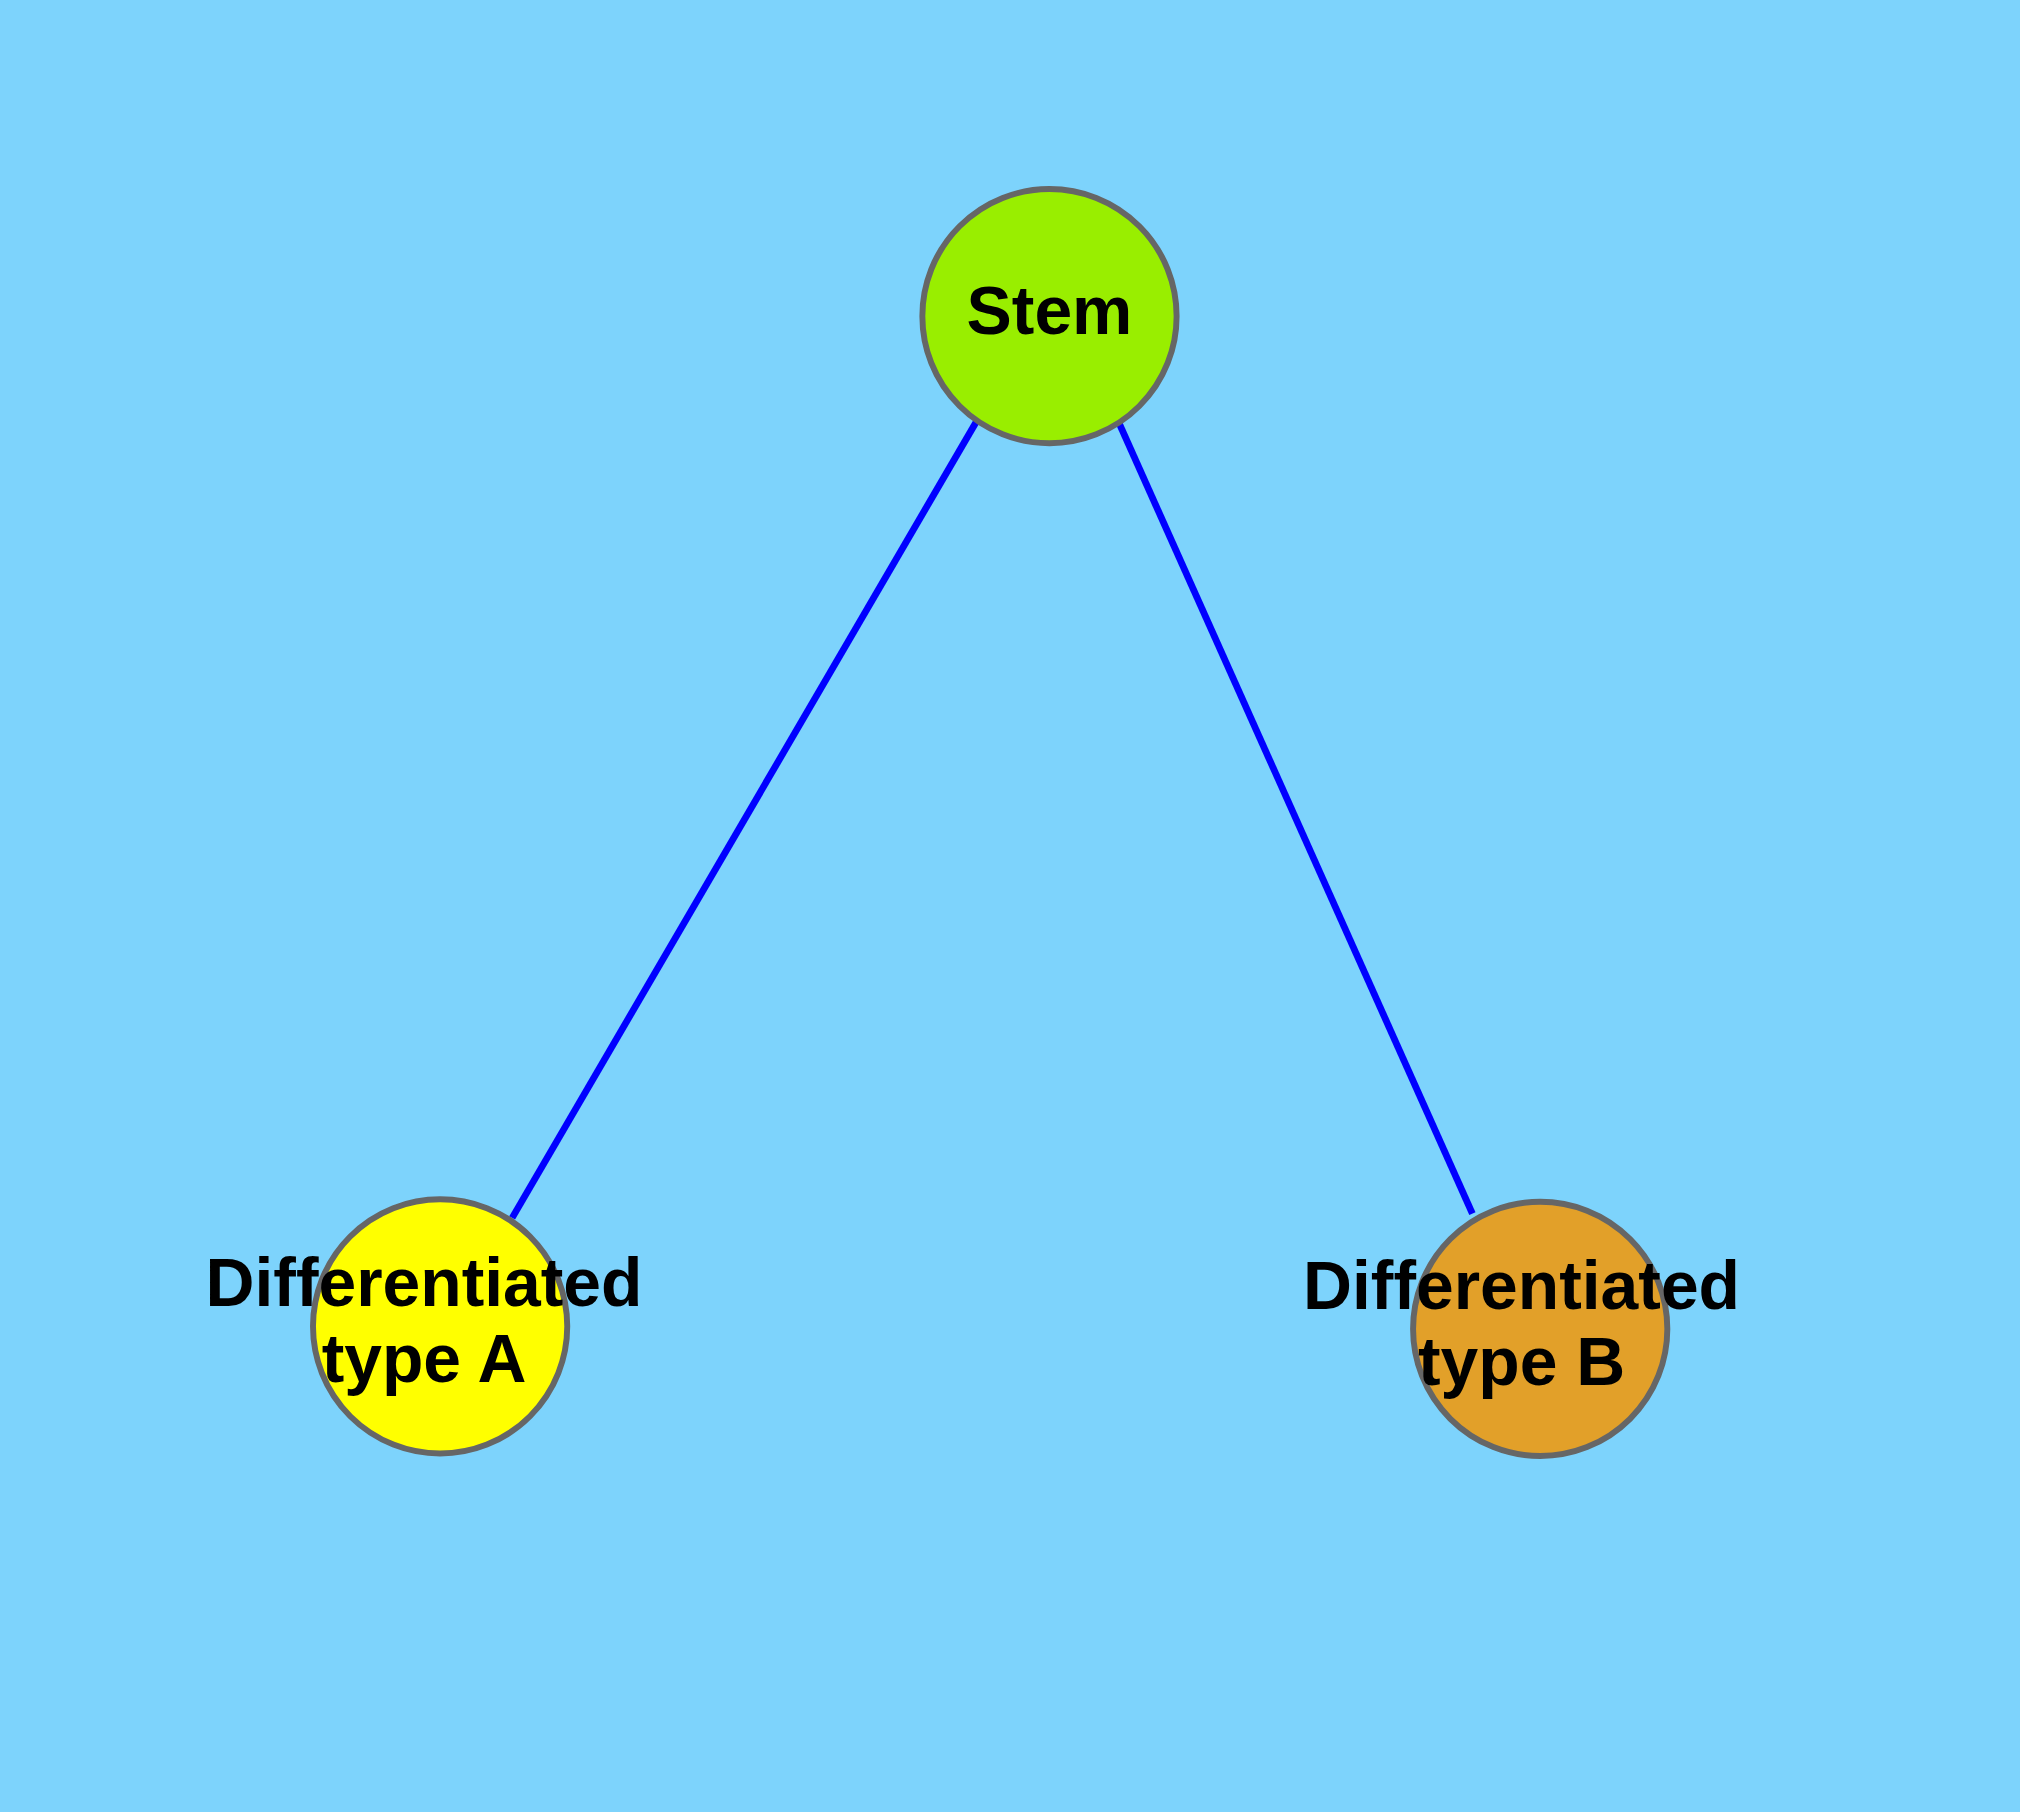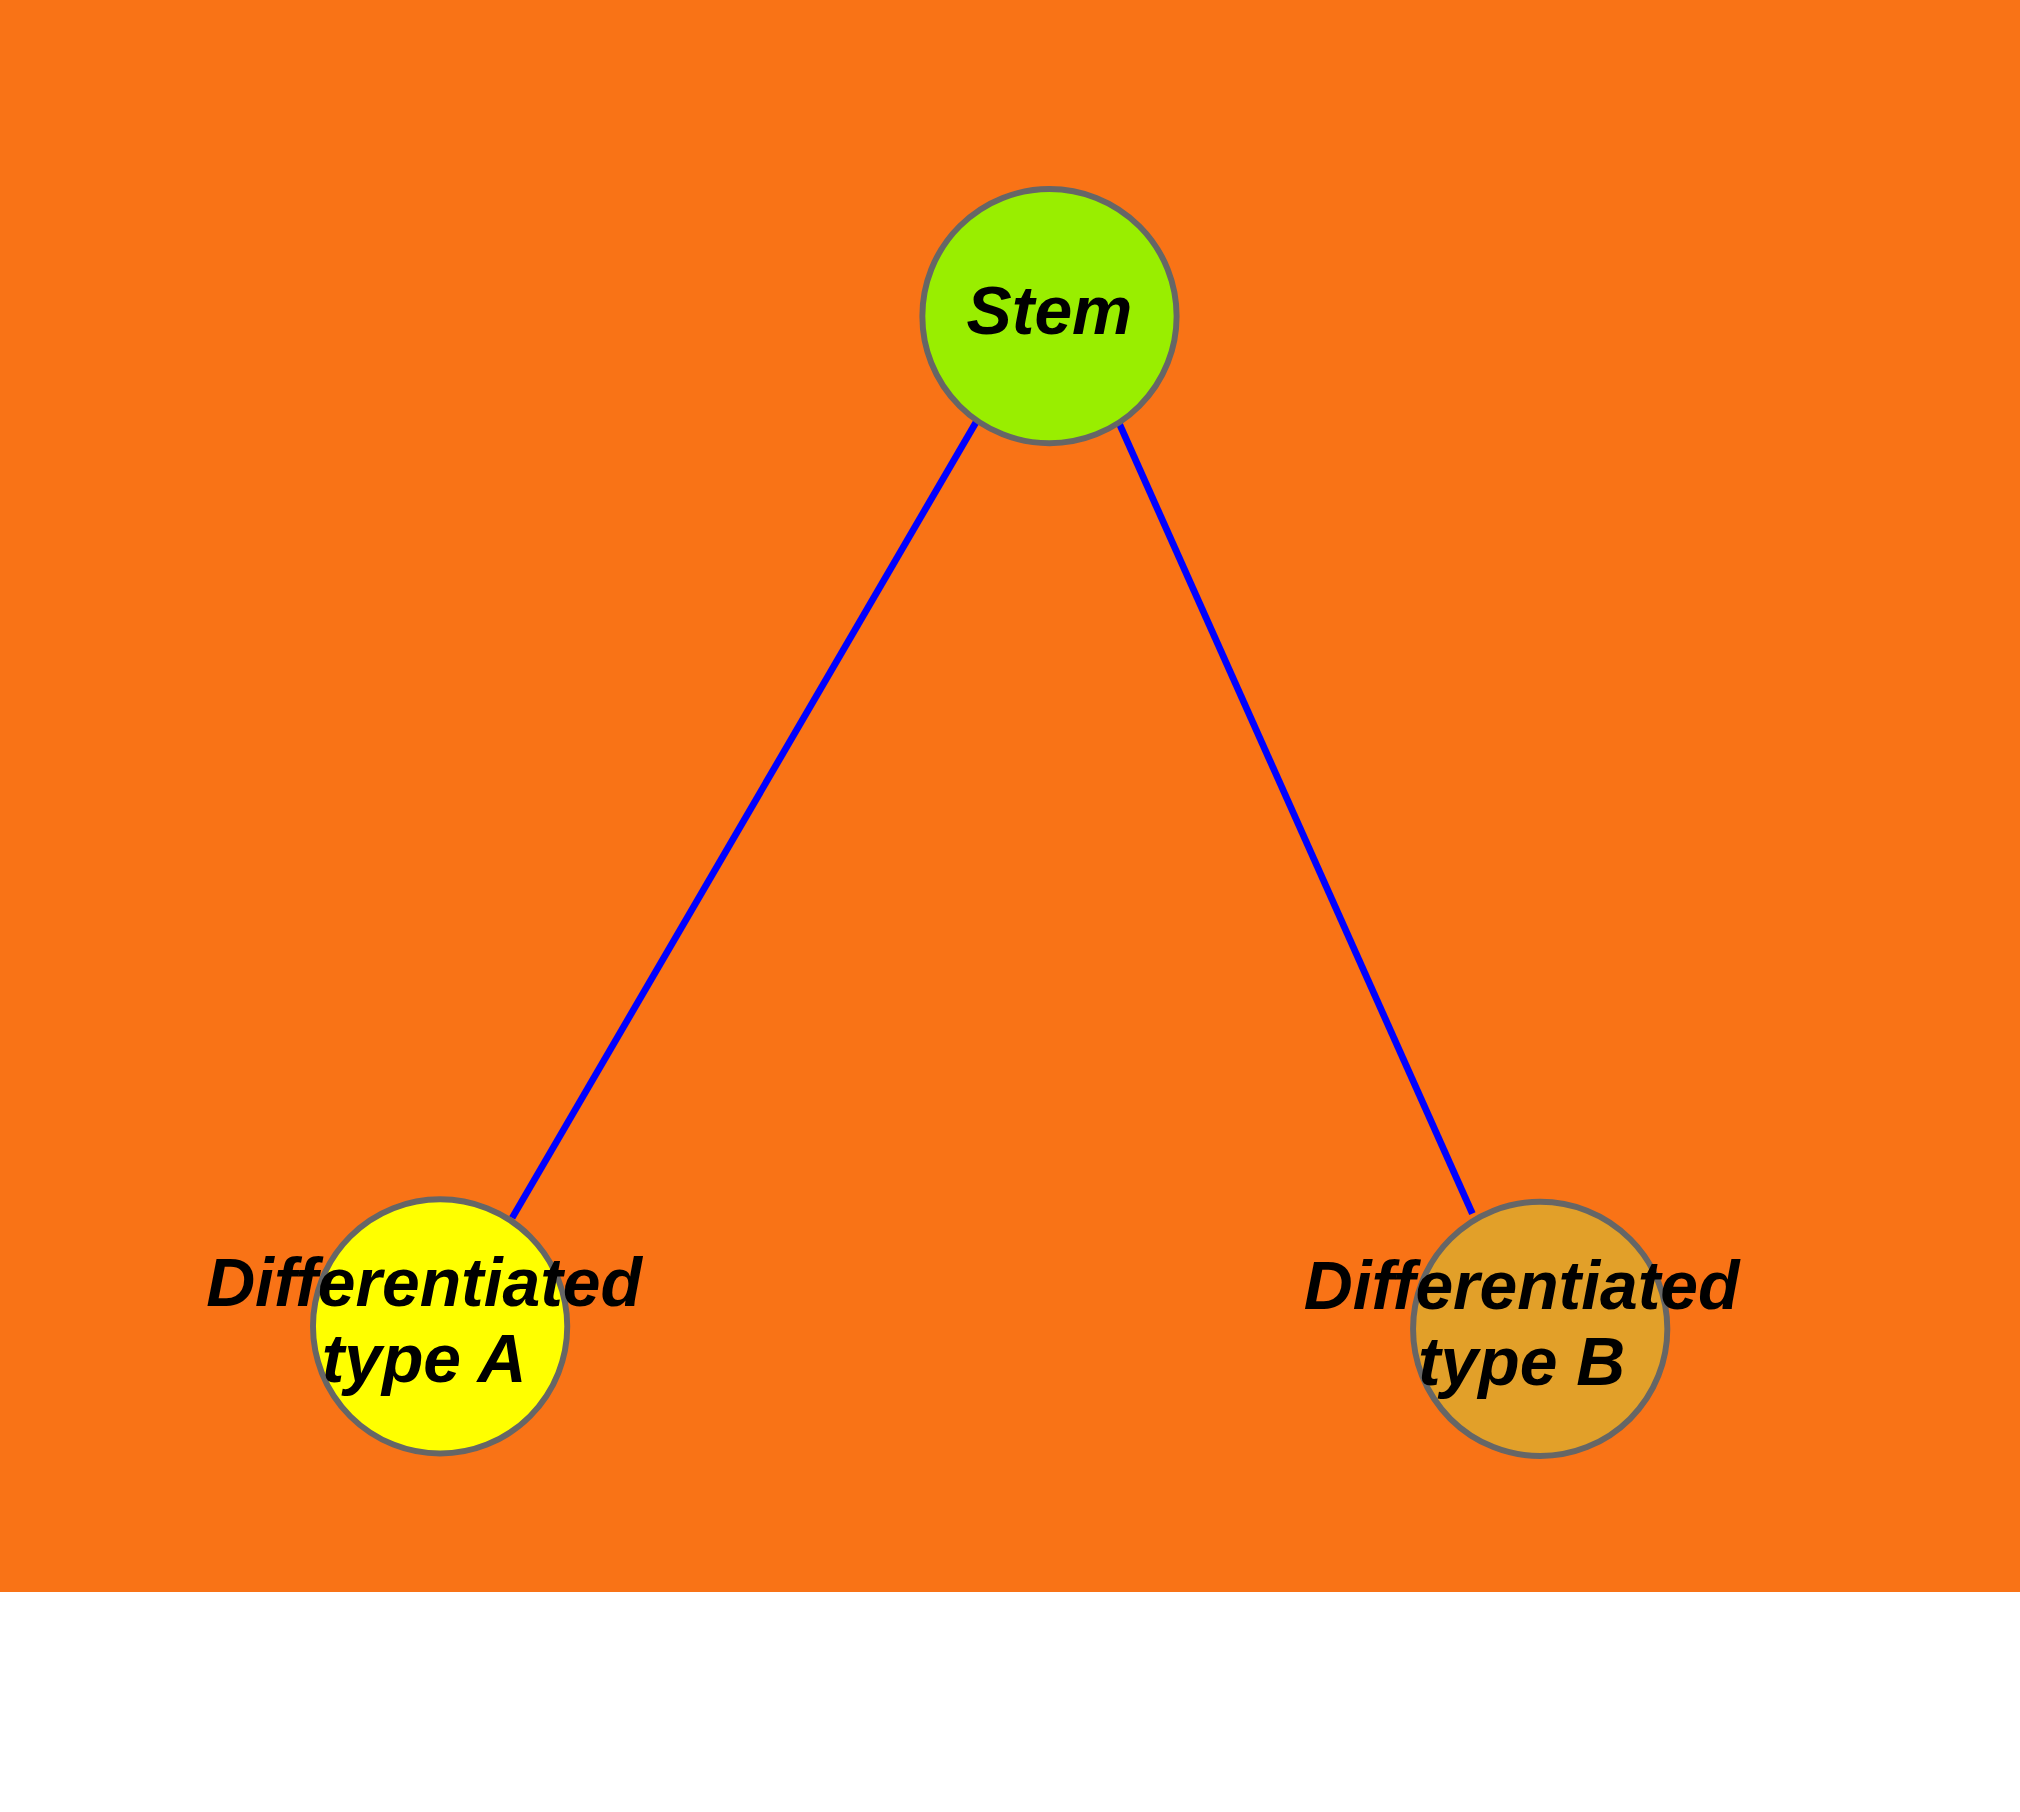--- a/index.html
+++ b/index.html
@@ -3,25 +3,24 @@
 <meta charset="utf-8">
 <style>
   html, body {
     margin: 0;
     padding: 0;
     background: #ffffff;
   }
   #canvas {
     position: relative;
     width: 2021px;
-    height: 1592px;
-    background: #f97316;
+    height: 1812px;
+    background: #7dd3fc;
     overflow: hidden;
     font-family: "Liberation Sans", sans-serif;
-    font-style: italic;
   }
   #graph-svg {
     position: absolute;
     top: 0;
     left: 0;
     width: 2021px;
     height: 1812px;
     display: block;
   }
   .node-label {

